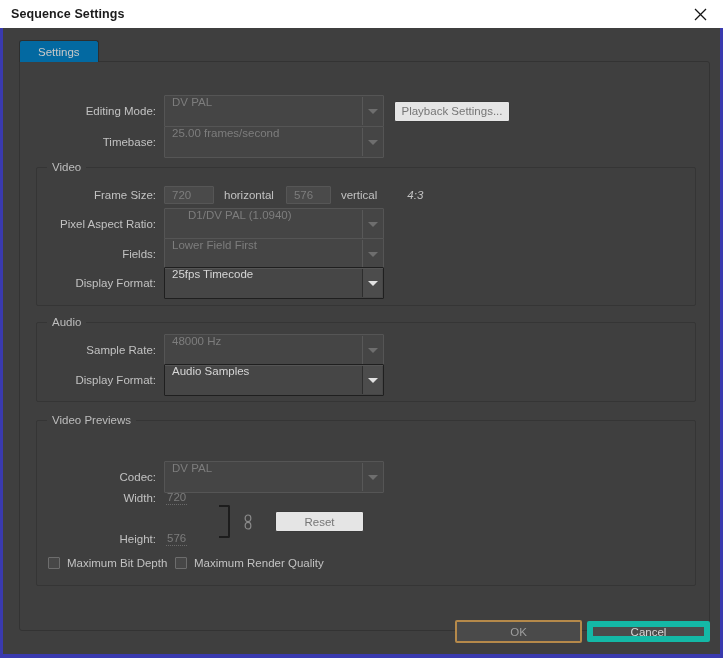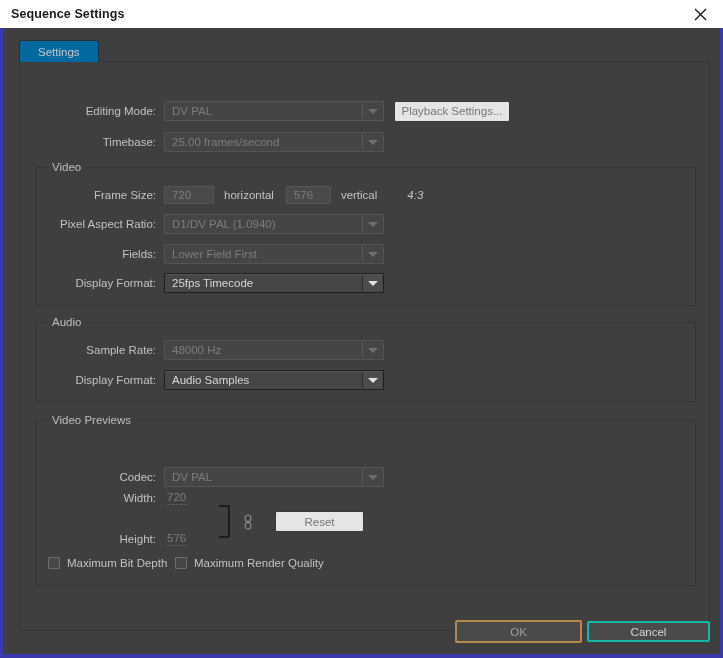--- a/index.html
+++ b/index.html
@@ -98,25 +98,24 @@
   .lbl {
     font-size: 11.5px;
     color: #c2c2c2;
     text-align: right;
     white-space: nowrap;
     user-select: none;
   }
 
   
   .combo {
-    height: 20px;
+    height: 32px;
     background: #454545;
     border: 1px solid #555555;
     display: flex;
-    align-items: center;
     position: relative;
     border-radius: 1px;
     cursor: default;
   }
   .combo .val {
     font-size: 11.5px;
     color: #7d7d7d;
     padding-left: 7px;
     white-space: nowrap;
     overflow: hidden;
@@ -165,21 +164,21 @@
     border: 1px solid #3a3a3a;
     display: flex; align-items: center; justify-content: center;
     font-size: 11.5px;
     color: #767676;
     border-radius: 2px;
     cursor: default;
     user-select: none;
   }
   .btn.active {
     background: #4b4b4b;
-    border: 2px solid #14b8a6;
+    border: 6px solid #14b8a6;
     color: #d8d8d8;
   }
   .btn.default {
     border: 2px solid #b5894a;
     background: #4a4a4a;
     color: #9d9d9d;
   }
 
   
   .group {
@@ -299,21 +298,21 @@
       <div class="lbl" style="margin-left:10px;">horizontal</div>
       <div class="tinput" style="width:45px; margin-left:12px;">
         <span>576</span>
       </div>
       <div class="lbl" style="margin-left:10px;">vertical</div>
       <div class="lbl" style="margin-left:30px;font-style:italic;">4:3</div>
     </div>
 
     <div class="row" style="left:28px; top:186px;">
       <div class="lbl" style="width:125px;">Pixel Aspect Ratio:</div>
-      <div class="combo" style="width:220px; margin-left:8px;">
+      <div class="combo" style="width:220px; margin-left:8px;padding-left:16px;">
         <div class="val">D1/DV PAL (1.0940)</div>
         <div class="arrowbox">
             <i></i>
           </div>
       </div>
     </div>
 
     <div class="row" style="left:60px; top:216px;">
       <div class="lbl" style="width:93px;">Fields:</div>
       <div class="combo" style="width:220px; margin-left:8px;">

